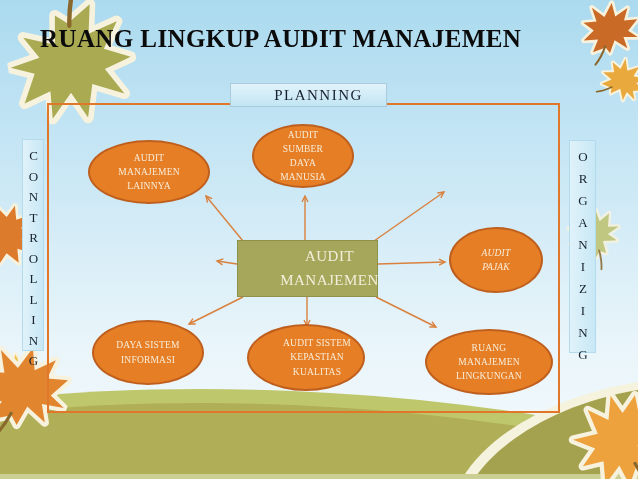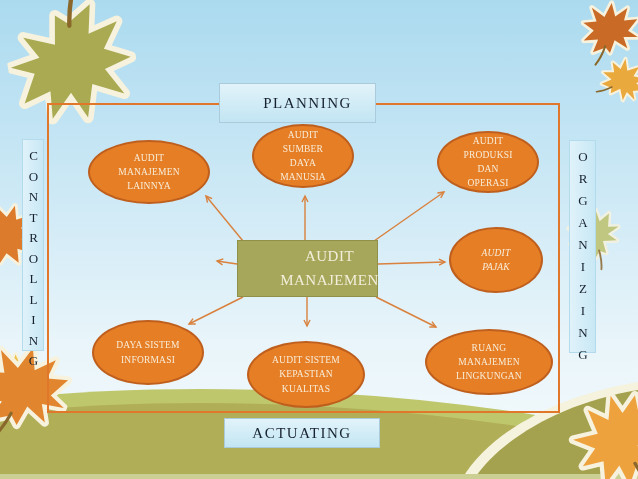--- a/index.html
+++ b/index.html
@@ -16,21 +16,21 @@
   
   .frame{position:absolute;left:47px;top:103px;width:509px;height:306px;border:2px solid #e0772b;z-index:3;}
   
   .hlabel{
     position:absolute;z-index:6;box-sizing:border-box;
     background:linear-gradient(180deg,#e2f3fa,#c2e5f3);
     border:1px solid #a9cbdb;
     display:flex;align-items:center;justify-content:center;
     font-size:15px;letter-spacing:1.5px;color:#16222f;
   }
-  #planning{left:219px;top:83px;width:157px;height:40px;padding-left:20px;}
+  #planning{left:230px;top:83px;width:157px;height:24px;padding-left:20px;}
   #actuating{left:224px;top:418px;width:156px;height:30px;}
   
   .vlabel{
     position:absolute;z-index:5;box-sizing:border-box;
     background:linear-gradient(90deg,#e0f2fa,#c8e8f5);
     border:1px solid #b4dbec;
     display:flex;justify-content:center;
   }
   .vlabel span{
     writing-mode:vertical-rl;text-orientation:upright;
@@ -47,21 +47,21 @@
     display:flex;align-items:center;justify-content:center;text-align:center;
     color:#f8edd8;font-size:9.5px;line-height:1.5;letter-spacing:.2px;
   }
   .node span{display:block;}
   #n1{left:88px; top:140px;width:122px;height:64px;}  #n1 span{max-width:88px;}
   #n2{left:252px;top:124px;width:102px;height:64px;}  #n2 span{max-width:60px;}
   #n3{left:437px;top:131px;width:102px;height:62px;}  #n3 span{max-width:64px;}
   #n4{left:88px; top:229px;width:124px;height:59px;}  #n4 span{max-width:78px;}
   #n5{left:449px;top:227px;width:94px;height:66px;font-style:italic;}   #n5 span{max-width:46px;}
   #n6{left:92px; top:320px;width:112px;height:65px;}  #n6 span{max-width:64px;}
-  #n7{left:247px;top:341px;width:118px;height:67px;}  #n7 span{max-width:92px;}
+  #n7{left:247px;top:324px;width:118px;height:67px;justify-content:flex-end;}  #n7 span{max-width:92px;}
   #n8{left:425px;top:329px;width:128px;height:66px;}  #n8 span{max-width:86px;}
   .center-box{
     position:absolute;left:237px;top:240px;width:141px;height:57px;z-index:4;box-sizing:border-box;
     background:#a6a75b;border:1px solid #8f9148;
     display:flex;align-items:center;justify-content:center;text-align:center;
     color:#f2eeda;font-size:15px;line-height:1.55;letter-spacing:.5px;padding-left:44px;
   }
   .center-box span{max-width:118px;}
   
   .hills{position:absolute;left:0;top:0;z-index:1;}
@@ -108,20 +108,21 @@
   <svg class="leaf" style="left:-8px;top:352px;width:52px;height:60px">
       <use href="#leafShape" xlink:href="#leafShape" fill="#ecc14a"></use>
     </svg>
   <svg class="leaf" style="left:-28px;top:342px;width:96px;height:110px;transform:rotate(20deg)">
       <use href="#leafShape" xlink:href="#leafShape" fill="#e1852e"></use>
     </svg>
   <svg class="leaf" style="left:575px;top:390px;width:100px;height:114px;transform:rotate(-40deg)">
       <use href="#leafShape" xlink:href="#leafShape" fill="#eda23d"></use>
     </svg>
 
+  <div class="title">RUANG LINGKUP AUDIT MANAJEMEN</div>
 
   <div class="frame"></div>
 
   <svg class="arrows" width="638" height="479" viewBox="0 0 638 479">
     <defs>
       <marker id="ah" markerUnits="userSpaceOnUse" markerWidth="10" markerHeight="10" refX="7" refY="4" orient="auto">
         <path d="M1,1 L7,4 L1,7" fill="none" stroke="#d9813d" stroke-width="1.4"></path>
       </marker>
     </defs>
     <g stroke="#d9813d" stroke-width="1.4">
@@ -132,43 +133,37 @@
       <line x1="378" y1="264" x2="445" y2="262" marker-end="url(#ah)"></line>
       <line x1="243" y1="297" x2="189" y2="324" marker-end="url(#ah)"></line>
       <line x1="307" y1="297" x2="307" y2="326" marker-end="url(#ah)"></line>
       <line x1="376" y1="297" x2="436" y2="327" marker-end="url(#ah)"></line>
     </g>
   </svg>
 
   <div class="hlabel" id="planning">
     <span>PLANNING</span>
   </div>
-  <div class="hlabel" id="actuating">
-    <span>ACTUATING</span>
-  </div>
   <div class="vlabel" id="controlling">
     <span>CONTROLLING</span>
   </div>
   <div class="vlabel" id="organizing">
     <span>ORGANIZING</span>
   </div>
 
   <div class="center-box">
     <span>AUDIT MANAJEMEN</span>
   </div>
 
   <div class="node" id="n2">
     <span>AUDIT SUMBER DAYA MANUSIA</span>
   </div>
   <div class="node" id="n1">
     <span>AUDIT MANAJEMEN LAINNYA</span>
   </div>
-  <div class="node" id="n3">
-    <span>AUDIT PRODUKSI DAN OPERASI</span>
-  </div>
   <div class="node" id="n5">
     <span>AUDIT PAJAK</span>
   </div>
   <div class="node" id="n6">
     <span>DAYA SISTEM INFORMASI</span>
   </div>
   <div class="node" id="n7">
     <span>AUDIT SISTEM KEPASTIAN KUALITAS</span>
   </div>
   <div class="node" id="n8">

